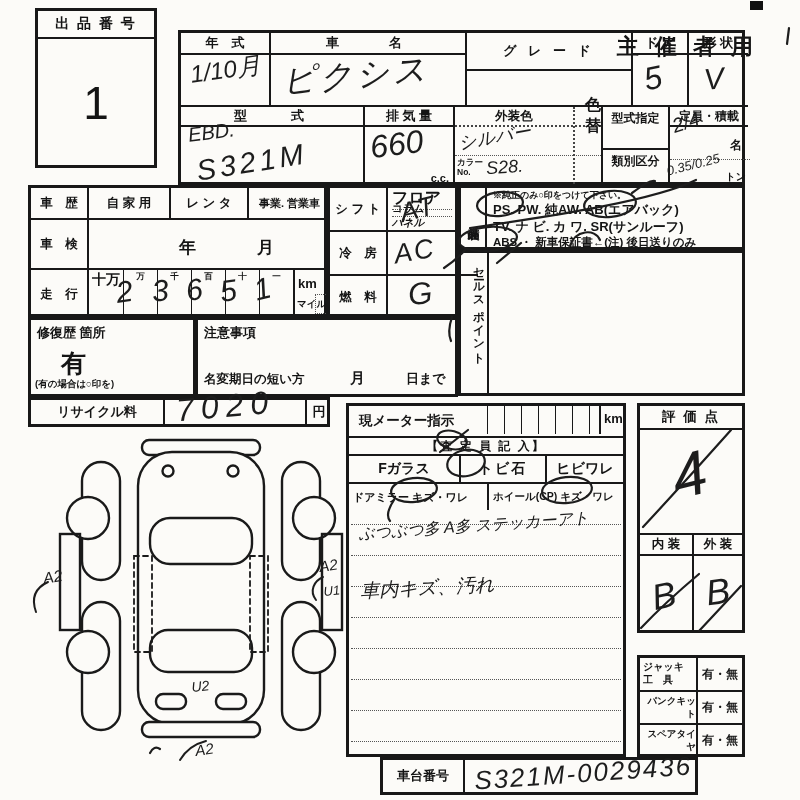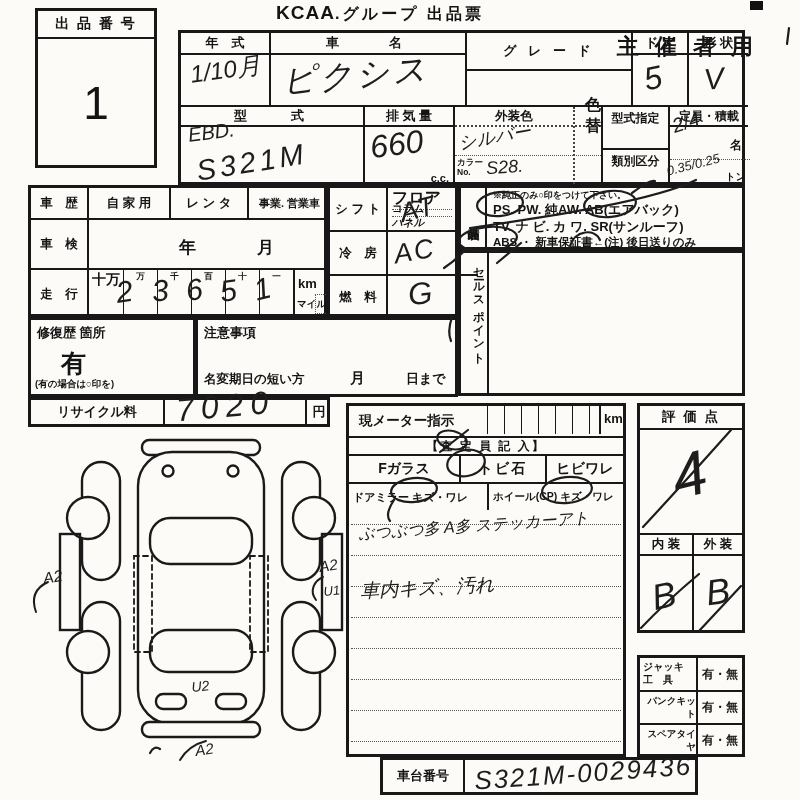--- a/index.html
+++ b/index.html
@@ -21,23 +21,20 @@
 </head>
 <body>
 
 <div class="sheet">
 
   <div class="box" style="left:35px;top:8px;width:122px;height:160px;">
     <div class="ctr lbl" style="position:absolute;left:0;top:0;width:100%;height:28px;border-bottom:2px solid var(--line);font-size:14px;letter-spacing:2px;">出 品 番 号</div>
     <div class="ctr" style="position:absolute;left:0;top:28px;width:100%;height:128px;font-size:46px;">1</div>
   </div>
 
-  <div class="abs" style="left:180px;top:2px;width:400px;text-align:center;">
-    <span style="font-weight:900;font-size:19px;letter-spacing:1px;">KCAA</span><span class="lbl" style="font-size:16px;letter-spacing:3px;">.グループ 出品票</span>
-  </div>
   <div class="abs lbl" style="left:598px;top:32px;width:160px;font-size:22px;letter-spacing:5px;text-align:right;">主 催 者 用</div>
 
   <div class="box" style="left:178px;top:30px;width:567px;height:155px;">
 
     <div class="abs" style="left:0;top:0;width:88px;height:72px;">
       <div class="ctr lbl" style="position:absolute;left:0;top:0;width:100%;height:22px;border-bottom:2px solid var(--line);font-size:13px;">年　式</div>
     </div>
     <div class="abs" style="left:88px;top:0;width:196px;height:72px;border-left:2px solid var(--line);">
       <div class="ctr lbl" style="position:absolute;left:0;top:0;width:100%;height:22px;border-bottom:2px solid var(--line);font-size:13px;letter-spacing:8px;">車　　名</div>
     </div>

